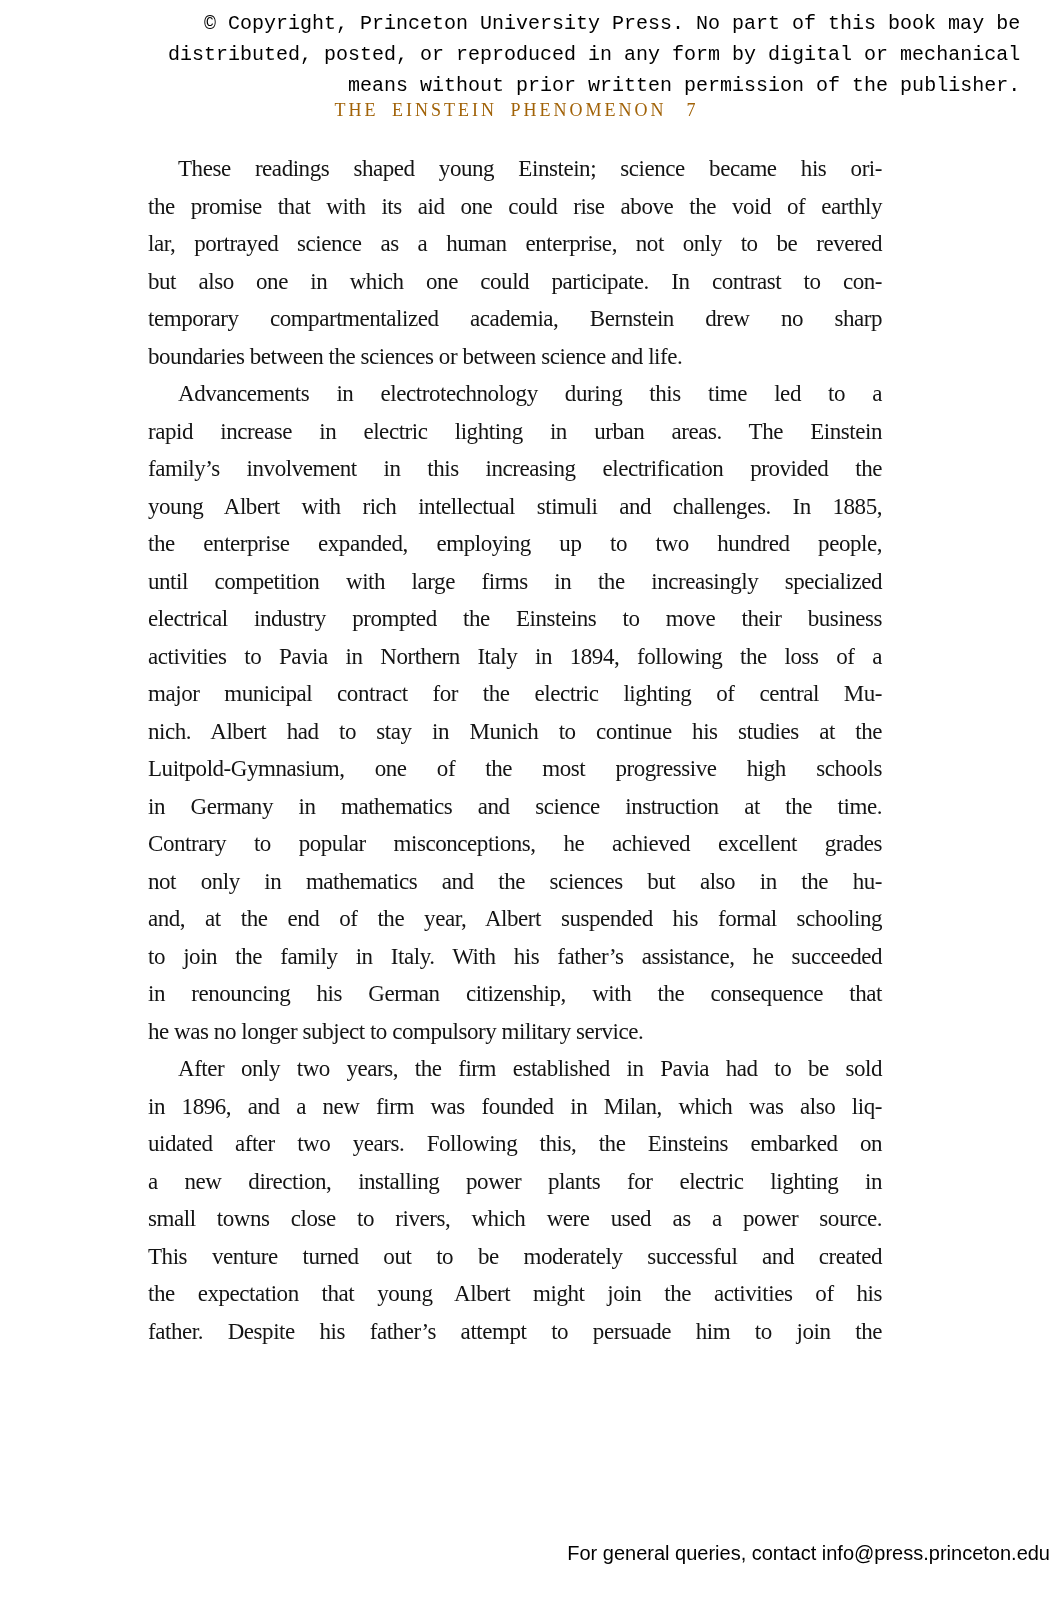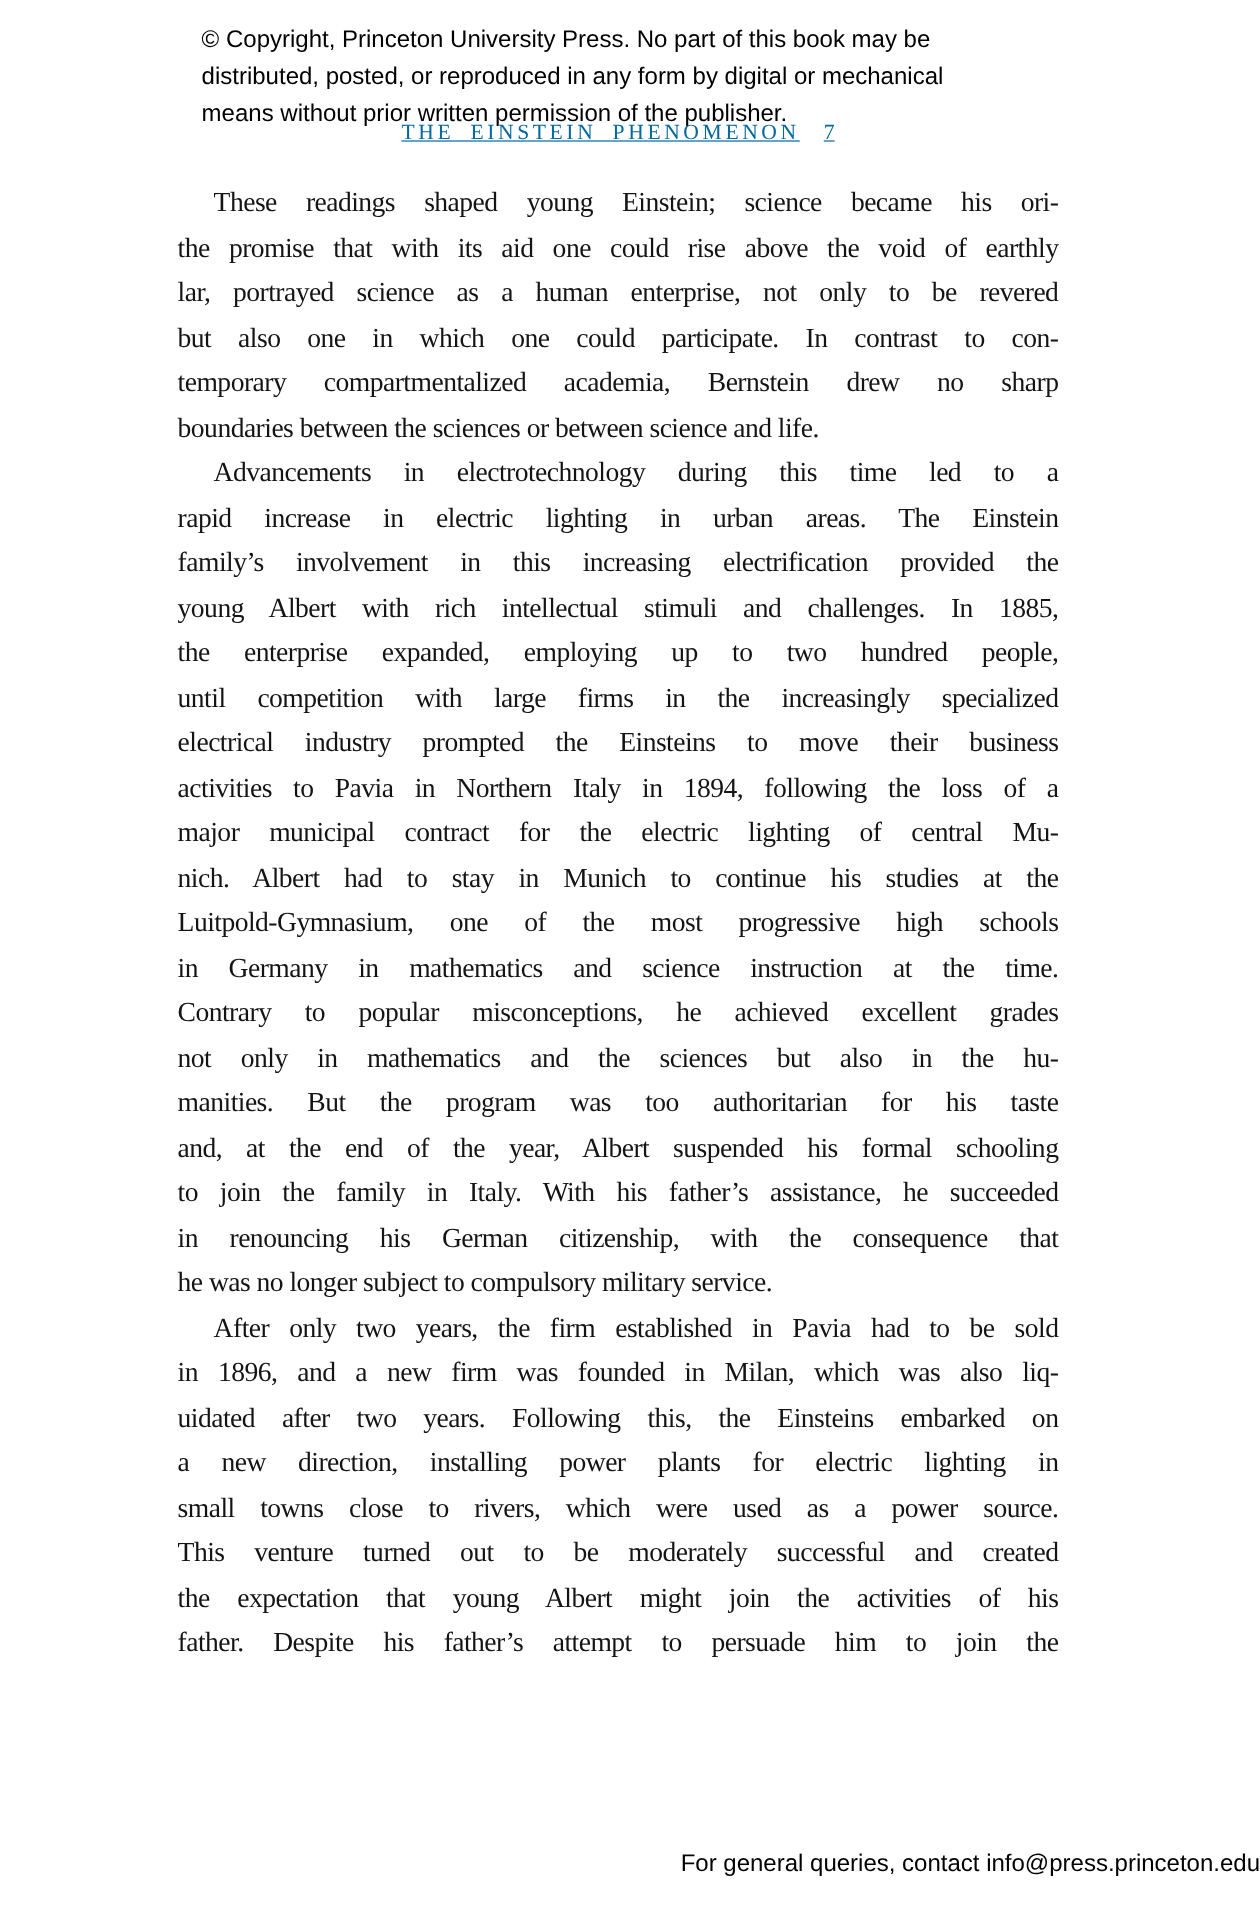--- a/index.html
+++ b/index.html
@@ -11,43 +11,43 @@
     position: relative;
     width: 1050px;
     height: 1600px;
     background: #ffffff;
     overflow: hidden;
     color: #111111;
   }
   .copyright {
     position: absolute;
     left: 168px;
-    top: 18px;
-    font-family: Liberation Sans, sans-serif;
+    top: 8px;
+    font-family: Liberation Mono, monospace;
     font-size: 20px;
     line-height: 31px;
     color: #000000;
+    text-align: right;
   }
   .copyright .cline {
     white-space: nowrap;
   }
   .running-head {
     position: absolute;
     left: 148px;
     top: 96px;
     width: 734px;
     text-align: center;
     font-family: "Liberation Serif", serif;
     font-size: 18px;
     line-height: 28px;
     letter-spacing: 3px;
     word-spacing: 6px;
-    color: #0369a1;
+    color: #a16207;
     white-space: nowrap;
-    text-decoration: underline;
   }
   .running-head .pagenum {
     margin-left: 20px;
     letter-spacing: 0;
     word-spacing: 0;
   }
   .body-text {
     position: absolute;
     left: 148px;
     top: 150px;
@@ -111,21 +111,20 @@
         <div class="line">the enterprise expanded, employing up to two hundred people,</div>
         <div class="line">until competition with large firms in the increasingly specialized</div>
         <div class="line">electrical industry prompted the Einsteins to move their business</div>
         <div class="line">activities to Pavia in Northern Italy in 1894, following the loss of a</div>
         <div class="line">major municipal contract for the electric lighting of central Mu-</div>
         <div class="line">nich. Albert had to stay in Munich to continue his studies at the</div>
         <div class="line">Luitpold-Gymnasium, one of the most progressive high schools</div>
         <div class="line">in Germany in mathematics and science instruction at the time.</div>
         <div class="line">Contrary to popular misconceptions, he achieved excellent grades</div>
         <div class="line">not only in mathematics and the sciences but also in the hu-</div>
-        <div class="line">manities. But the program was too authoritarian for his taste</div>
         <div class="line">and, at the end of the year, Albert suspended his formal schooling</div>
         <div class="line">to join the family in Italy. With his father’s assistance, he succeeded</div>
         <div class="line">in renouncing his German citizenship, with the consequence that</div>
         <div class="line endline">he was no longer subject to compulsory military service.</div>
       </div>
       <div class="paragraph">
         <div class="line indent">After only two years, the firm established in Pavia had to be sold</div>
         <div class="line">in 1896, and a new firm was founded in Milan, which was also liq-</div>
         <div class="line">uidated after two years. Following this, the Einsteins embarked on</div>
         <div class="line">a new direction, installing power plants for electric lighting in</div>

